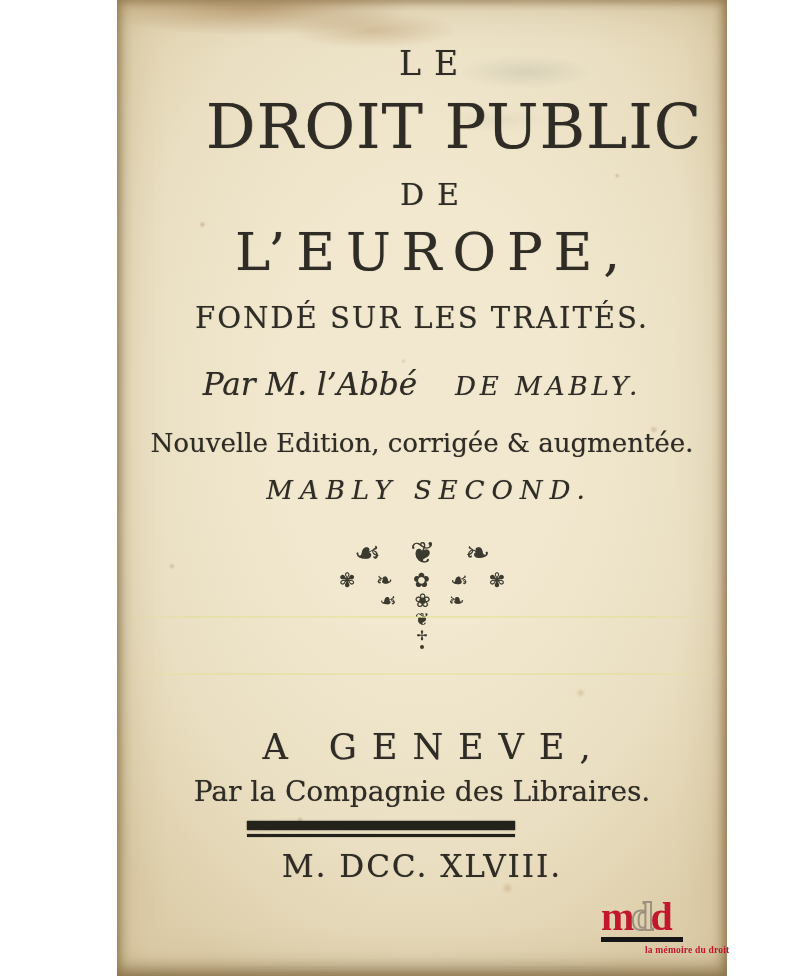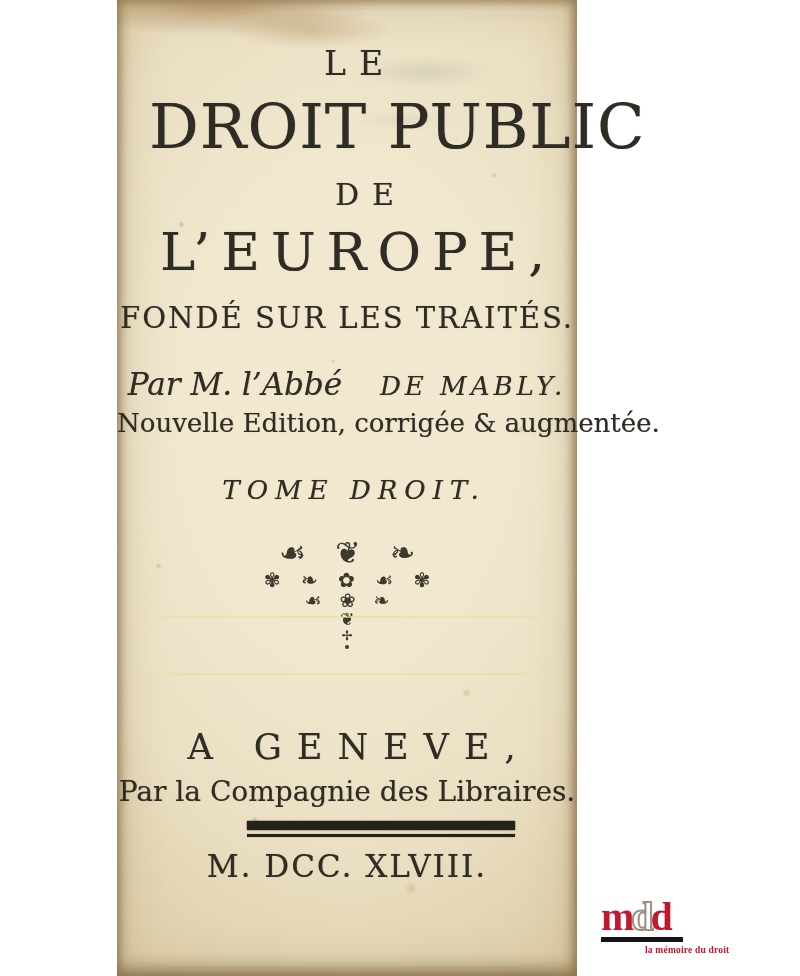--- a/index.html
+++ b/index.html
@@ -9,21 +9,21 @@
     height: 976px;
     background: #ffffff;
     overflow: hidden;
     font-family: "DejaVu Serif", serif;
   }
   
   .paper {
     position: absolute;
     left: 117px;
     top: 0;
-    width: 460px;
+    width: 610px;
     height: 976px;
     background:
       
       radial-gradient(220px 38px at 22% 8px,  rgba(158,116,66,0.50), rgba(158,116,66,0) 72%),
       radial-gradient(120px 26px at 42% 30px, rgba(170,130,80,0.35), rgba(170,130,80,0) 70%),
       
       radial-gradient(90px 22px at 67% 72px,  rgba(140,150,135,0.22), rgba(140,150,135,0) 75%),
       radial-gradient(70px 16px at 62% 120px, rgba(150,155,140,0.12), rgba(150,155,140,0) 75%),
       
       radial-gradient(5px 5px at 14% 23%,  rgba(150,105,55,0.35), rgba(150,105,55,0) 70%),
@@ -60,26 +60,26 @@
     position: absolute;
     left: 0;
     width: 100%;
     text-align: center;
     color: #2e2c25;
     text-shadow: 0.3px 0.4px 0.7px rgba(42,40,32,0.5);
     white-space: nowrap;
   }
   .t-le      { top: 44px;  font-size: 33px; letter-spacing: 13px; padding-left: 13px; }
   .t-droit   { top: 90px;  font-size: 62px; letter-spacing: 1px; margin-left: 32px; }
-  .t-de      { top: 177px; font-size: 30px; letter-spacing: 13px; padding-left: 24px; }
+  .t-de      { top: 177px; font-size: 30px; letter-spacing: 13px; padding-left: 14px; }
   .t-europe  { top: 221px; font-size: 53px; letter-spacing: 11px; padding-left: 11px; }
   .t-fonde   { top: 301px; font-size: 29px; letter-spacing: 2px; }
   .t-author  { top: 366px; font-size: 31px; font-style: italic; }
   .t-author .caps { font-size: 26px; letter-spacing: 4px; margin-left: 28px; }
-  .t-edition { top: 408px; font-size: 26px; }
+  .t-edition { top: 428px; font-size: 26px; }
   .t-tome    { top: 475px; font-size: 26px; font-style: italic; letter-spacing: 7px; padding-left: 7px; }
   .t-city    { top: 727px; font-size: 35px; letter-spacing: 15px; padding-left: 12px; }
   .t-pub     { top: 775px; font-size: 28px; }
   .t-year    { top: 848px; font-size: 31px; letter-spacing: 2px; }
 
   
   .ornament {
     position: absolute;
     top: 538px;
     left: 0;
@@ -154,21 +154,21 @@
 
   <div class="line t-le">LE</div>
   <div class="line t-droit">DROIT PUBLIC</div>
   <div class="line t-de">DE</div>
   <div class="line t-europe">L’EUROPE,</div>
   <div class="line t-fonde">FONDÉ SUR LES TRAITÉS.</div>
 
   <div class="line t-author"><span>Par M. l’Abbé </span><span class="caps">DE MABLY.</span></div>
 
   <div class="line t-edition">Nouvelle Edition, corrigée &amp; augmentée.</div>
-  <div class="line t-tome">TOME DROIT.</div>
+  <div class="line t-tome">MABLY SECOND.</div>
 
   <div class="ornament">
     <div class="orn-row orn-r1">☙ ❦ ❧</div>
     <div class="orn-row orn-r2">✾ ❧ ✿ ☙ ✾</div>
     <div class="orn-row orn-r3">☙ ❀ ❧</div>
     <div class="orn-row orn-r4">❦</div>
     <div class="orn-row orn-r5">✢</div>
     <div class="orn-tip"></div>
   </div>
 

